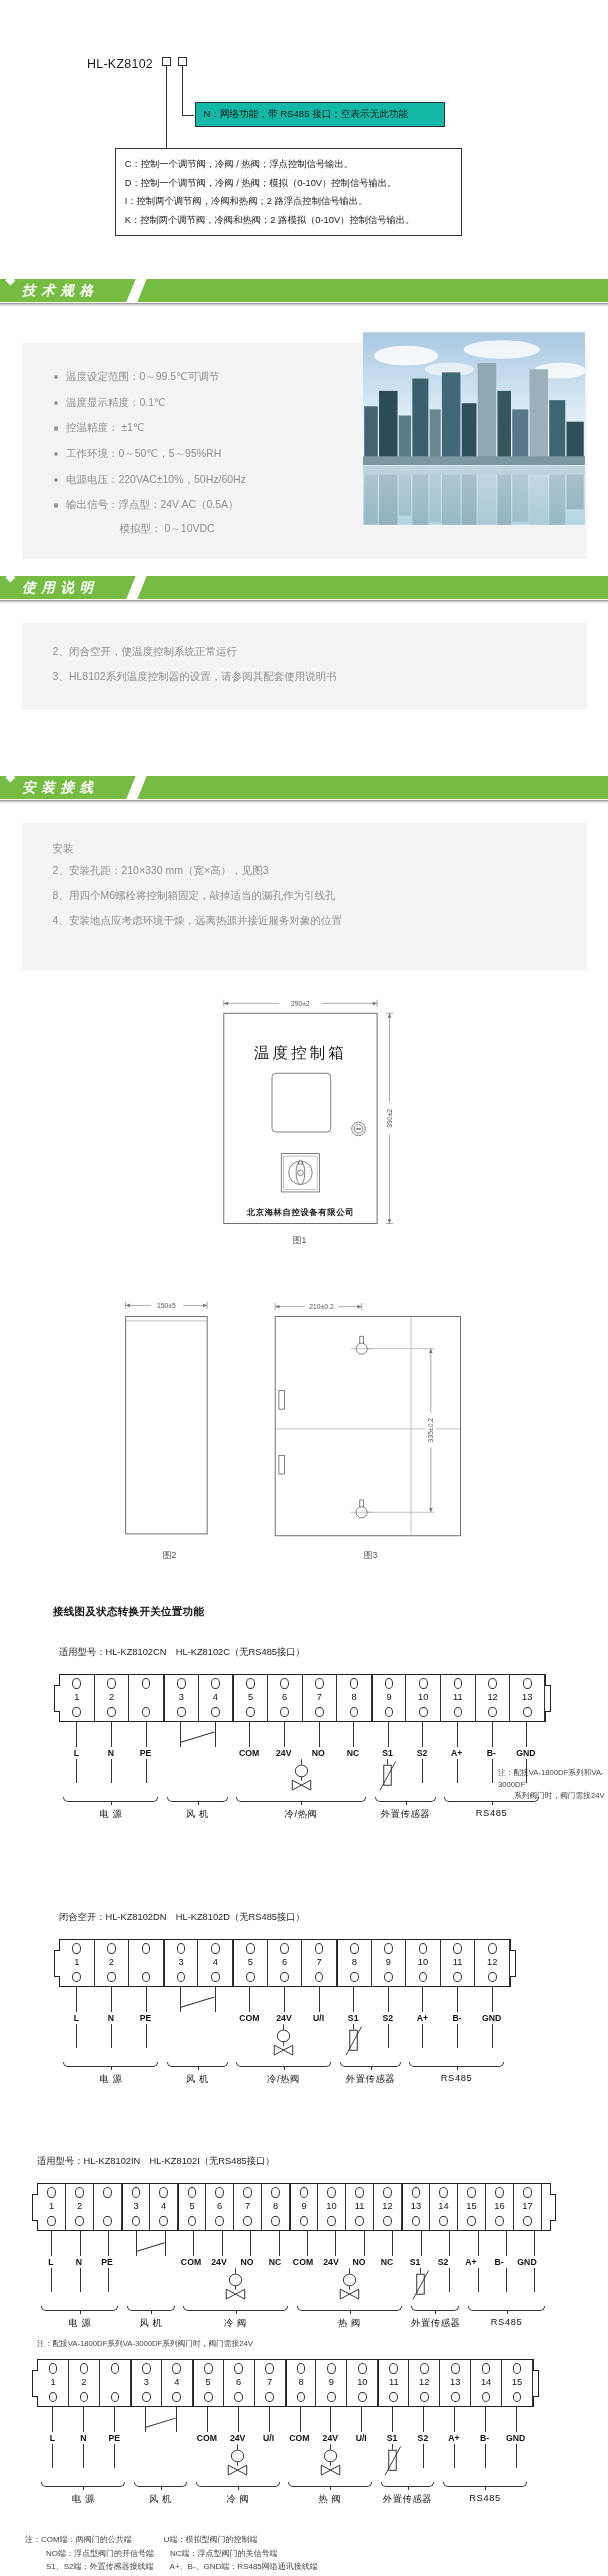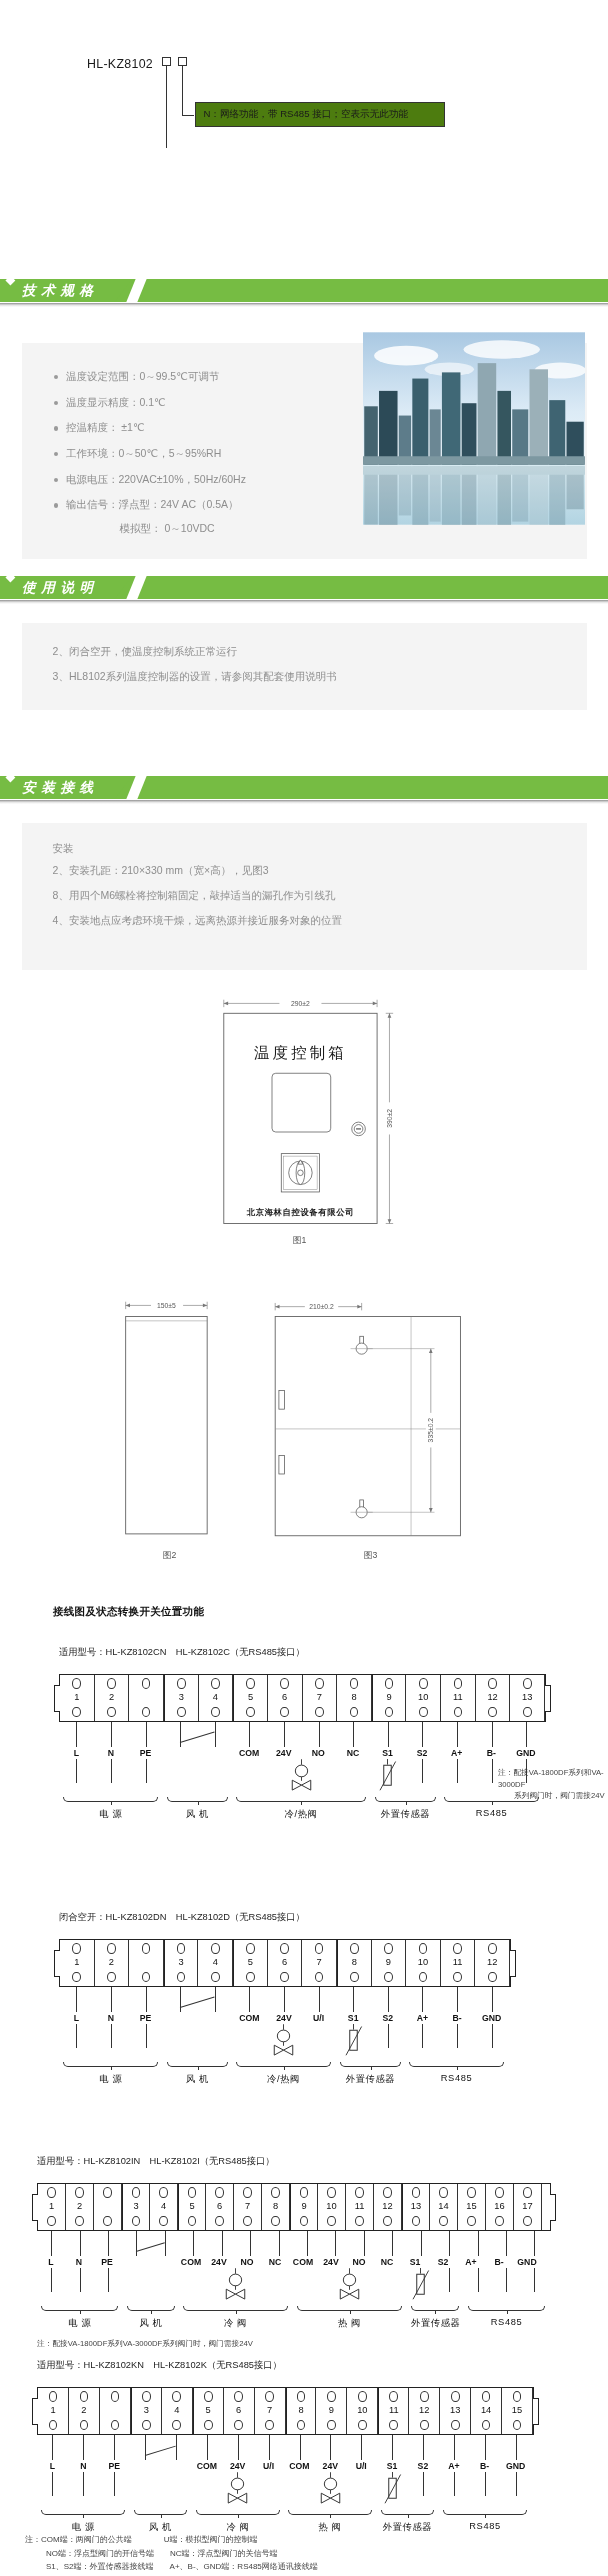--- a/index.html
+++ b/index.html
@@ -25,21 +25,21 @@
     background:linear-gradient(180deg,#8f8f8f 0,#c2c2c2 1.2px,#e9e9e9 2.5px,rgba(255,255,255,0) 100%)}
   .diamond{position:absolute;left:6.8px;top:-2.5px;width:6.8px;height:6.8px;transform:rotate(45deg);background:#fff;z-index:6}
   .sec-hdr.first .diamond{background:var(--green)}
 
   
   .model-diagram{position:absolute;left:0;top:54px;width:609px;height:192px}
   .model-code{position:absolute;left:87px;top:2.5px;font-size:12.4px;color:#1a1a1a;letter-spacing:0.3px}
   .mbox{position:absolute;width:8.7px;height:8.7px;border:0.9px solid var(--line);top:3.1px;background:#fff}
   .vline{position:absolute;border-left:0.9px solid var(--line)}
   .hline{position:absolute;border-top:0.9px solid var(--line)}
-  .note-box{position:absolute;border:0.9px solid var(--line);background:#4d7c0f;font-size:9.6px;color:#1a1a1a;
+  .note-box{position:absolute;border:0.9px solid var(--line);background:#14b8a6;font-size:9.6px;color:#1a1a1a;
     display:flex;align-items:center;padding-left:7.4px}
   .options-box{position:absolute;border:0.9px solid var(--line);background:#fff;padding:6.2px 8.7px;font-size:9.3px;color:#1a1a1a}
   .options-box .opt{line-height:18.5px;white-space:nowrap}
 
   
   .panel{position:absolute;left:21.6px;width:565px;background:var(--panel)}
   .spec-list{padding:27px 0 0 32px}
   .spec-item{color:var(--gray);font-size:10.5px;margin-bottom:11.7px;display:flex;align-items:center;white-space:nowrap}
   .spec-item::before{content:"";flex:0 0 4.3px;width:4.3px;height:4.3px;border-radius:50%;background:#9a9a9a;margin-right:8px}
   .spec-cont{color:var(--gray);font-size:10.5px;margin:-1.9px 0 0 98px;white-space:nowrap}
@@ -99,20 +99,26 @@
 
 
   <div class="model-diagram">
     <span class="model-code">HL-KZ8102</span>
     <span class="mbox" style="left:162px"></span>
     <span class="mbox" style="left:178px"></span>
     <span class="vline" style="left:166px;top:11.7px;height:82px"></span>
     <span class="vline" style="left:182px;top:11.7px;height:49px"></span>
     <span class="hline" style="left:182px;top:61px;width:12.4px"></span>
     <div class="note-box" style="left:195px;top:48px;width:250px;height:25px">N：网络功能，带 RS485 接口；空表示无此功能</div>
+    <div class="options-box" style="left:115px;top:94px;width:347px;height:88px">
+        <div class="opt">C：控制一个调节阀，冷阀 / 热阀；浮点控制信号输出。</div>
+        <div class="opt">D：控制一个调节阀，冷阀 / 热阀；模拟（0-10V）控制信号输出。</div>
+        <div class="opt">I：控制两个调节阀，冷阀和热阀；2 路浮点控制信号输出。</div>
+        <div class="opt">K：控制两个调节阀，冷阀和热阀；2 路模拟（0-10V）控制信号输出。</div>
+      </div>
   </div>
 
   <div class="sec-hdr" style="top:279px">
     <div class="hdr-band"></div>
     <div class="hdr-slash"></div>
     <div class="hdr-label">
         <span>技术规格</span>
       </div>
     <span class="diamond"></span>
     <div class="hdr-shadow"></div>
@@ -776,21 +782,20 @@
           <span class="glabel">外置传感器</span>
         </span>
         <span class="gwrap" style="left:431px;width:77px">
           <span class="brace"></span>
           <span class="glabel">RS485</span>
         </span>
       </div>
       <div class="dnote">注：配接VA-1800DF系列VA-3000DF系列阀门时，阀门需接24V</div>
     </div>
   <div class="diagram" style="left:37px;top:2359px">
-      <div class="dmodel">适用型号：HL-KZ8102KN　HL-KZ8102K（无RS485接口）</div>
       <div class="tstrip" style="width:497px">
         <div class="tcell" style="width:31px">
           <span class="tcirc"></span>
           <span class="tnum">1</span>
           <span class="tcirc"></span>
         </div>
         <div class="tcell" style="width:31px">
           <span class="tcirc"></span>
           <span class="tnum">2</span>
           <span class="tcirc"></span>

